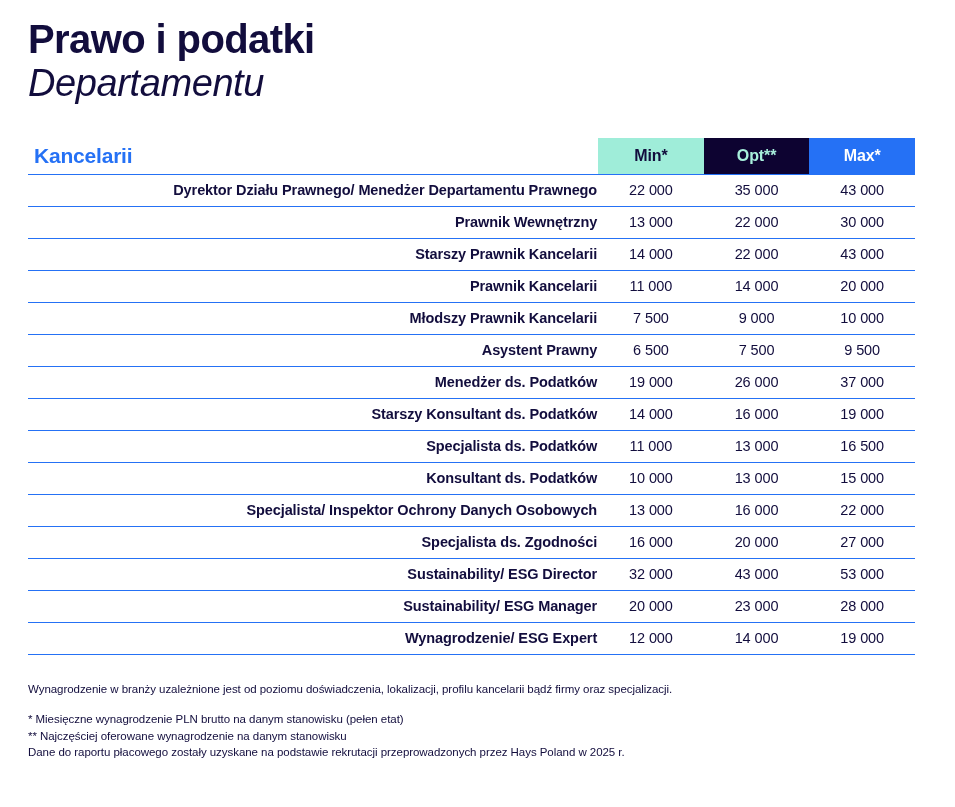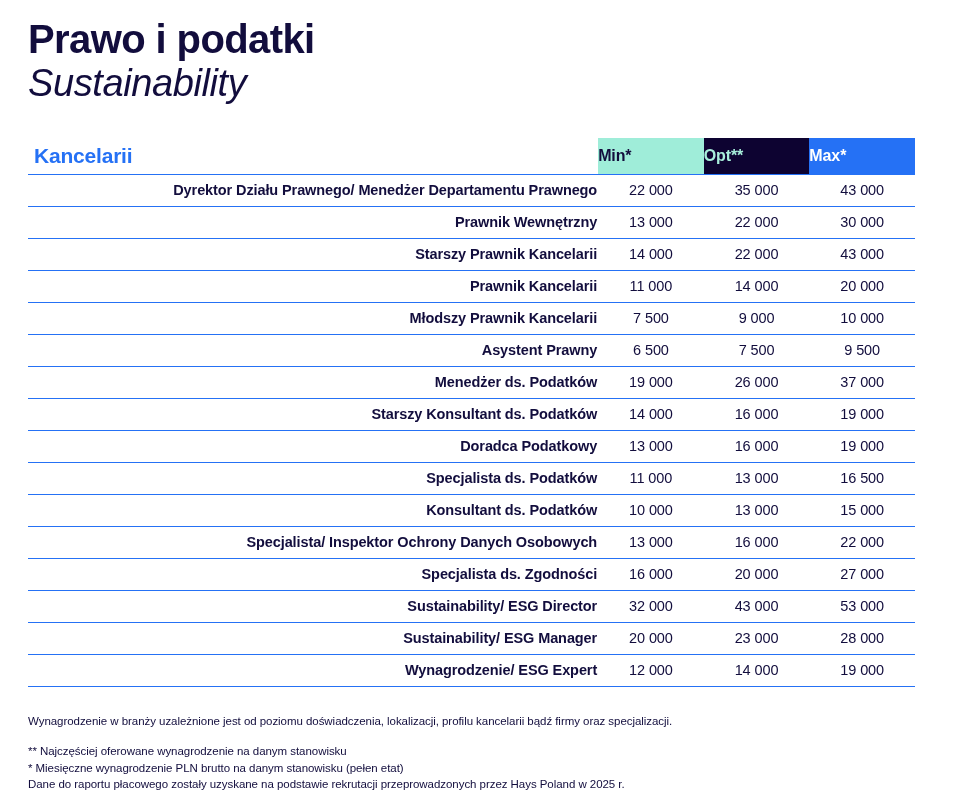--- a/index.html
+++ b/index.html
@@ -57,21 +57,21 @@
   }
   th.pos-head {
     text-align: left;
     font-size: 21px;
     font-weight: bold;
     color: #2571f5;
     letter-spacing: -0.2px;
     padding-left: 6px;
   }
   th.num-head {
-    text-align: left;
+    text-align: center;
     font-size: 16px;
     font-weight: bold;
     letter-spacing: -0.1px;
   }
   th.num-head.min {
     background: #9fedd9;
     color: #120d3d;
   }
   th.num-head.opt {
     background: #0d0331;
@@ -113,21 +113,21 @@
     letter-spacing: -0.05px;
   }
   .foot-lead { margin-bottom: 14px; }
   .foot-line { display: block; }
 </style>
 </head>
 <body>
 
 <div class="title-block">
   <div class="title-main">Prawo i podatki</div>
-  <div class="title-sub">Sustainability</div>
+  <div class="title-sub">Departamentu</div>
 </div>
 
 <div class="table-wrap">
   <table class="salary">
     <colgroup>
       <col class="c-pos">
       <col class="c-num">
       <col class="c-num">
       <col class="c-num">
     </colgroup>
@@ -182,26 +182,20 @@
           <td class="num">26 000</td>
           <td class="num">37 000</td>
         </tr>
         <tr>
           <td class="pos">Starszy Konsultant ds. Podatków</td>
           <td class="num">14 000</td>
           <td class="num">16 000</td>
           <td class="num">19 000</td>
         </tr>
         <tr>
-          <td class="pos">Doradca Podatkowy</td>
-          <td class="num">13 000</td>
-          <td class="num">16 000</td>
-          <td class="num">19 000</td>
-        </tr>
-        <tr>
           <td class="pos">Specjalista ds. Podatków</td>
           <td class="num">11 000</td>
           <td class="num">13 000</td>
           <td class="num">16 500</td>
         </tr>
         <tr>
           <td class="pos">Konsultant ds. Podatków</td>
           <td class="num">10 000</td>
           <td class="num">13 000</td>
           <td class="num">15 000</td>
@@ -235,16 +229,16 @@
           <td class="num">12 000</td>
           <td class="num">14 000</td>
           <td class="num">19 000</td>
         </tr>
       </tbody>
   </table>
 </div>
 
 <div class="footnotes">
   <div class="foot-lead">Wynagrodzenie w branży uzależnione jest od poziomu doświadczenia, lokalizacji, profilu kancelarii bądź firmy oraz specjalizacji.</div>
+  <span class="foot-line">* Miesięczne wynagrodzenie PLN brutto na danym stanowisku (pełen etat)</span>
   <span class="foot-line">** Najczęściej oferowane wynagrodzenie na danym stanowisku</span>
-  <span class="foot-line">* Miesięczne wynagrodzenie PLN brutto na danym stanowisku (pełen etat)</span>
   <span class="foot-line">Dane do raportu płacowego zostały uzyskane na podstawie rekrutacji przeprowadzonych przez Hays Poland w 2025 r.</span>
 </div>
 
 </body></html>

